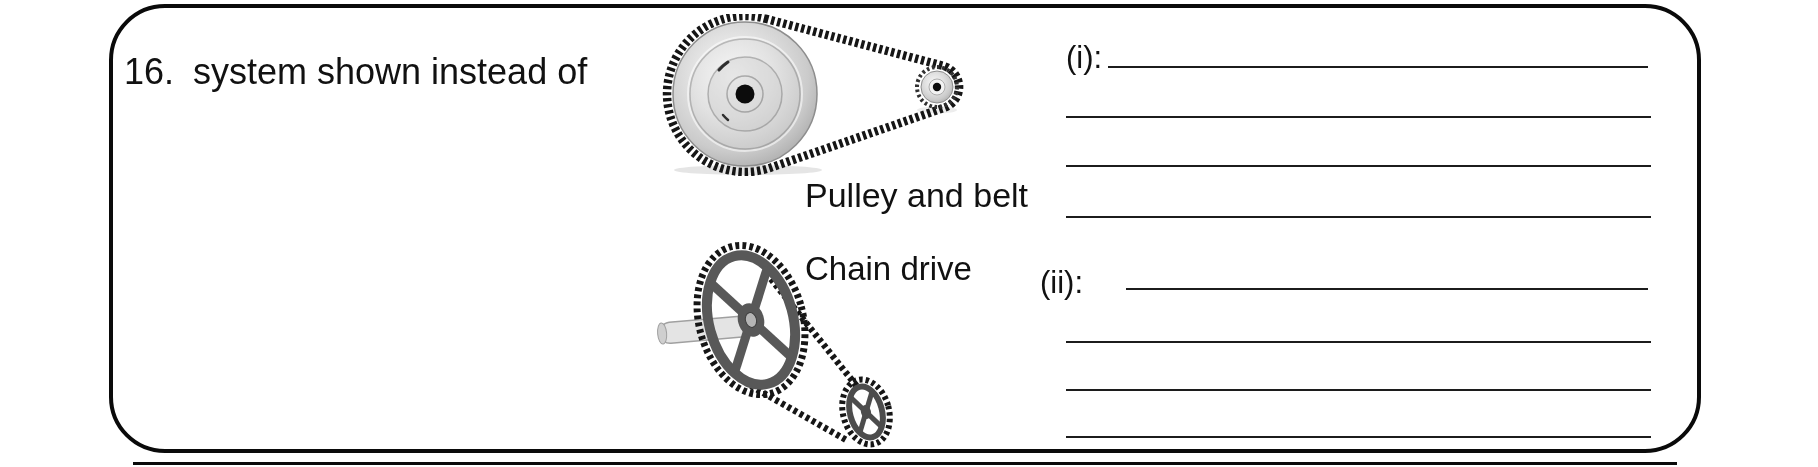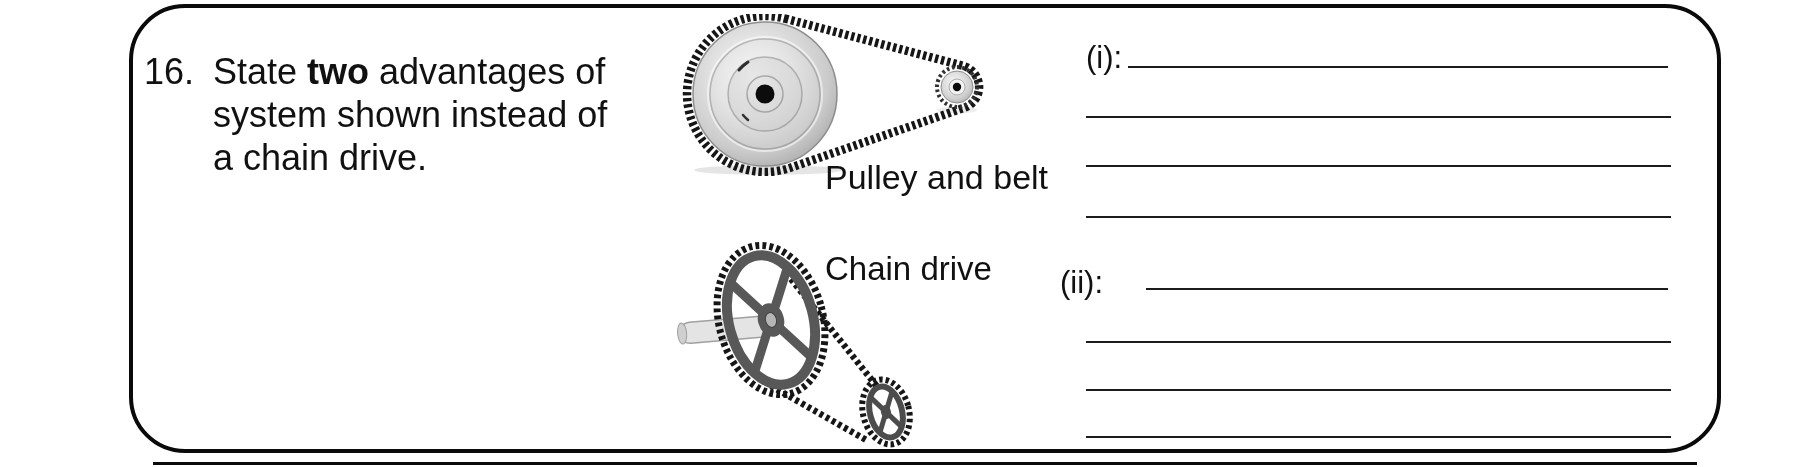--- a/index.html
+++ b/index.html
@@ -4,21 +4,21 @@
 <style>
   * { margin: 0; padding: 0; box-sizing: border-box; }
   html, body {
     width: 1818px; height: 467px;
     background: #ffffff;
     font-family: "Liberation Sans", sans-serif;
     color: #111111;
     overflow: hidden;
     position: relative;
   }
-  .stage { position: absolute; inset: 0; margin-left: 20px; }
+  .stage { position: absolute; inset: 0; }
 
   
   .qbox {
     position: absolute;
     left: 109px; top: 4px;
     width: 1592px; height: 449px;
     border: 4px solid #0a0a0a;
     border-radius: 56px;
     background: transparent;
   }
@@ -39,21 +39,21 @@
     width: 420px;
     font-size: 36px; line-height: 43px;
   }
   .qtext .qline { white-space: nowrap; }
   .qtext b { font-weight: bold; }
 
   
   .fig-pulley { position: absolute; left: 660px; top: 14px; width: 320px; height: 162px; }
   .fig-chain  { position: absolute; left: 650px; top: 240px; width: 250px; height: 213px; }
   .fig-label  { position: absolute; font-size: 34px; line-height: 38px; white-space: nowrap; }
-  .lbl-pulley { left: 805px; top: 158px; }
+  .lbl-pulley { left: 805px; top: 176px; }
   .lbl-chain  { left: 805px; top: 250px; font-size: 33px; }
 
   
   .ans-label {
     position: absolute; font-size: 31px; line-height: 36px; white-space: nowrap;
   }
   .lbl-i  { left: 1066px; top: 40px;  }
   .lbl-ii { left: 1040px; top: 265px; }
   .ans-line { position: absolute; height: 2px; background: #1c1c1c; }
   .i-l1  { left: 1108px; top: 66px;  width: 540px; }
@@ -68,23 +68,21 @@
 </head>
 <body>
 
 <div class="stage">
 
   <div class="qbox"></div>
   <div class="qbox-echo"></div>
 
   <div class="qnum">16.</div>
   <div class="qtext">
-    <div class="qline"><span>State </span><b>two</b><span> advantages of</span></div>
     <div class="qline">system shown instead of</div>
-    <div class="qline">a chain drive.</div>
   </div>
 
   <svg class="fig-pulley" viewBox="0 0 320 162" xmlns="http://www.w3.org/2000/svg">
     <defs>
       <radialGradient id="gm" cx="42%" cy="38%" r="72%">
         <stop offset="0%" stop-color="#f7f7f7"></stop>
         <stop offset="40%" stop-color="#e2e2e2"></stop>
         <stop offset="72%" stop-color="#cbcbcb"></stop>
         <stop offset="100%" stop-color="#a4a4a4"></stop>
       </radialGradient>

